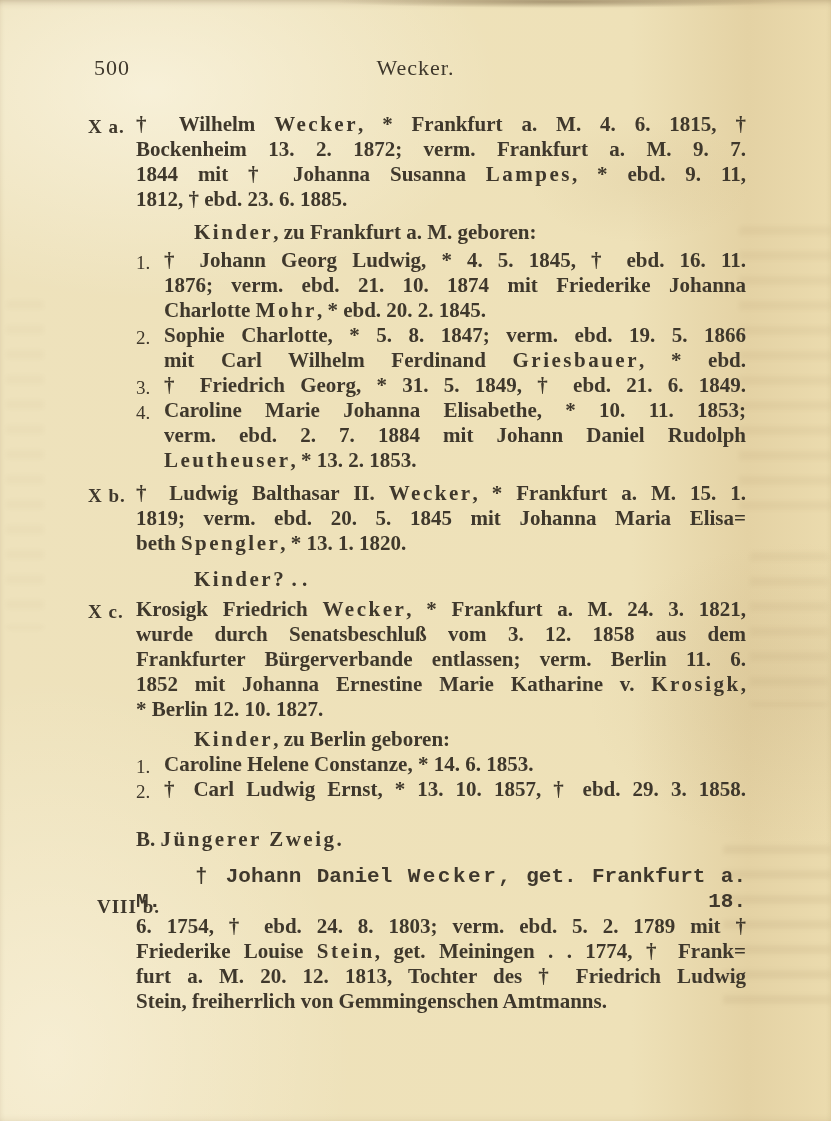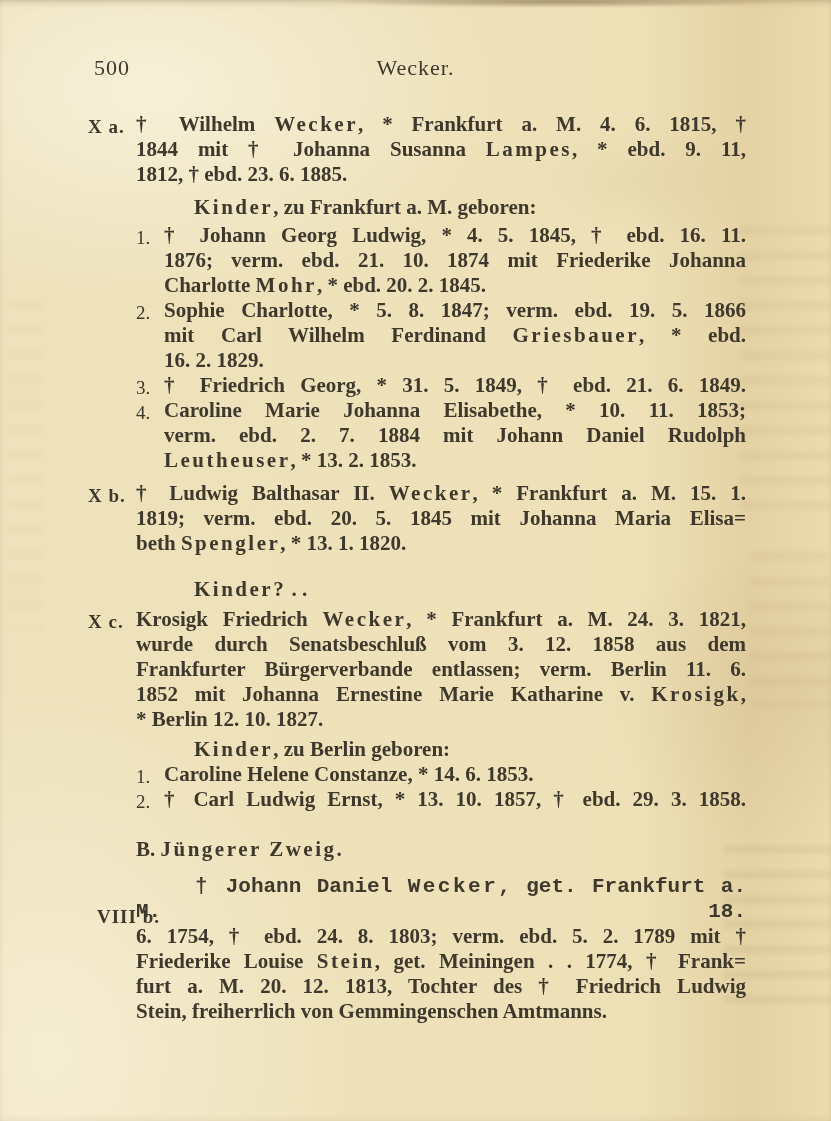--- a/index.html
+++ b/index.html
@@ -34,57 +34,57 @@
   .line{min-height:25px;}
   .fill{text-align:justify;text-align-last:justify;}
   .sp{letter-spacing:2.5px;}
   .entry{position:relative;}
   .elabel{position:absolute;left:-48px;top:2px;font-weight:bold;font-size:19px;letter-spacing:1px;white-space:nowrap;}
   .entry-viiib .elabel{left:-39px;margin-top:28px;}
   .entry-viiib .ind{text-indent:59px;font-family:Liberation Mono, monospace;}
   .child{position:relative;padding-left:28px;}
   .clabel{position:absolute;left:0;top:2px;font-weight:normal;font-size:19px;}
   .subhead{margin-left:58px;}
-  .m8{margin-top:8px;} .m7{margin-top:21px;} .m5{margin-top:5px;} .m3{margin-top:3px;}
+  .m8{margin-top:8px;} .m7{margin-top:11px;} .m5{margin-top:5px;} .m3{margin-top:3px;}
   .section-head{margin-top:25px;margin-bottom:12px;text-align:left;}
 </style>
 </head>
 <body>
 
 <div class="ghost g1"></div>
 <div class="ghost g2"></div>
 <div class="ghost g3"></div>
 <div class="ghost g4"></div>
 
 <div class="pagenum">500</div>
 <div class="runtitle">Wecker.</div>
 
 <div class="content">
 
   <div class="entry">
     <span class="elabel">X a.</span>
     <div class="line fill"><span>† Wilhelm </span><span class="sp">Wecker</span><span>, * Frankfurt a. M. 4. 6. 1815, †</span></div>
+    <div class="line fill"><span>Bockenheim 13. 2. 1872; verm. Frankfurt a. M. 9. 7.</span></div>
     <div class="line fill"><span>1844 mit † Johanna Susanna </span><span class="sp">Lampes</span><span>, * ebd. 9. 11,</span></div>
     <div class="line"><span>1812, † ebd. 23. 6. 1885.</span></div>
   </div>
 
   <div class="line subhead m8"><span class="sp">Kinder</span><span>, zu Frankfurt a. M. geboren:</span></div>
 
   <div class="m3">
     <div class="child">
       <span class="clabel">1.</span>
       <div class="line fill"><span>† Johann Georg Ludwig, * 4. 5. 1845, † ebd. 16. 11.</span></div>
       <div class="line fill"><span>1876; verm. ebd. 21. 10. 1874 mit Friederike Johanna</span></div>
       <div class="line"><span>Charlotte </span><span class="sp">Mohr</span><span>, * ebd. 20. 2. 1845.</span></div>
     </div>
     <div class="child">
       <span class="clabel">2.</span>
       <div class="line fill"><span>Sophie Charlotte, * 5. 8. 1847; verm. ebd. 19. 5. 1866</span></div>
       <div class="line fill"><span>mit Carl Wilhelm Ferdinand </span><span class="sp">Griesbauer</span><span>, * ebd.</span></div>
-      <div class="line"><span>16. 2. 1829.</span></div>
     </div>
     <div class="child">
       <span class="clabel">3.</span>
       <div class="line fill"><span>† Friedrich Georg, * 31. 5. 1849, † ebd. 21. 6. 1849.</span></div>
     </div>
     <div class="child">
       <span class="clabel">4.</span>
       <div class="line fill"><span>Caroline Marie Johanna Elisabethe, * 10. 11. 1853;</span></div>
       <div class="line fill"><span>verm. ebd. 2. 7. 1884 mit Johann Daniel Rudolph</span></div>
       <div class="line"><span class="sp">Leutheuser</span><span>, * 13. 2. 1853.</span></div>

